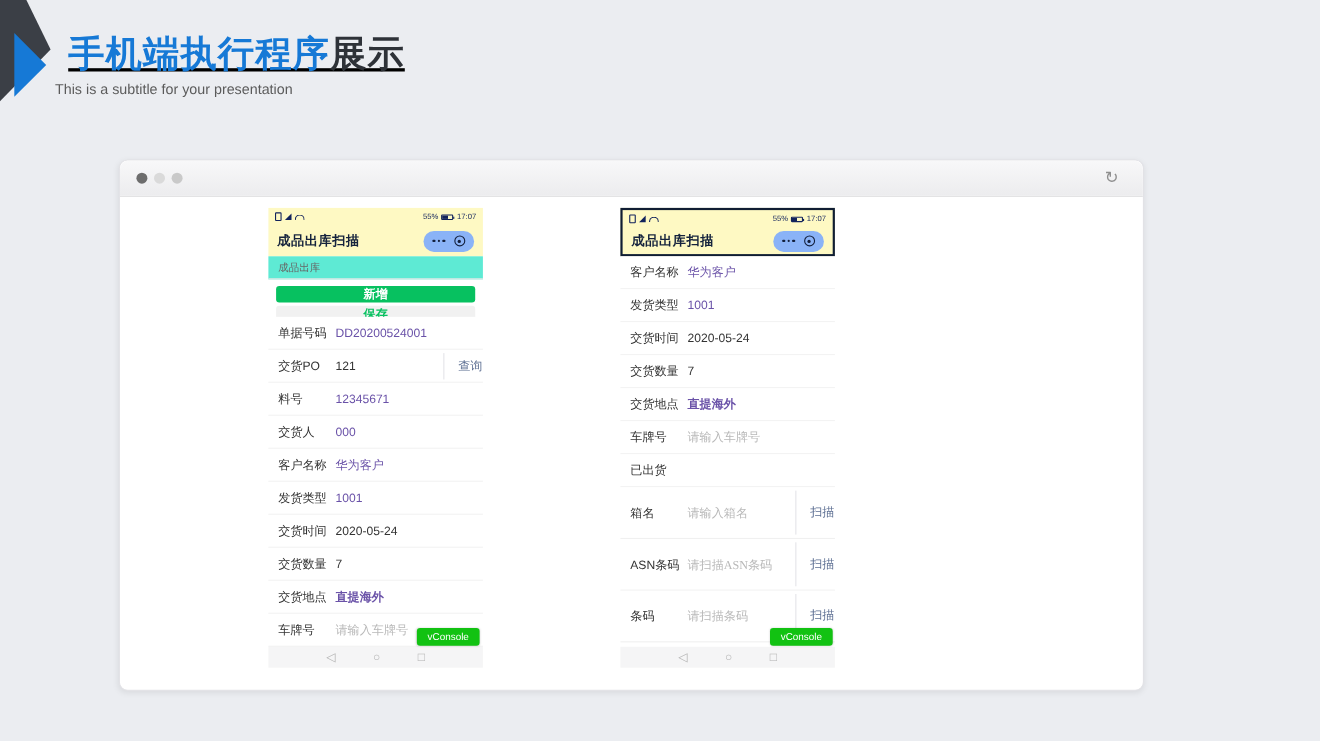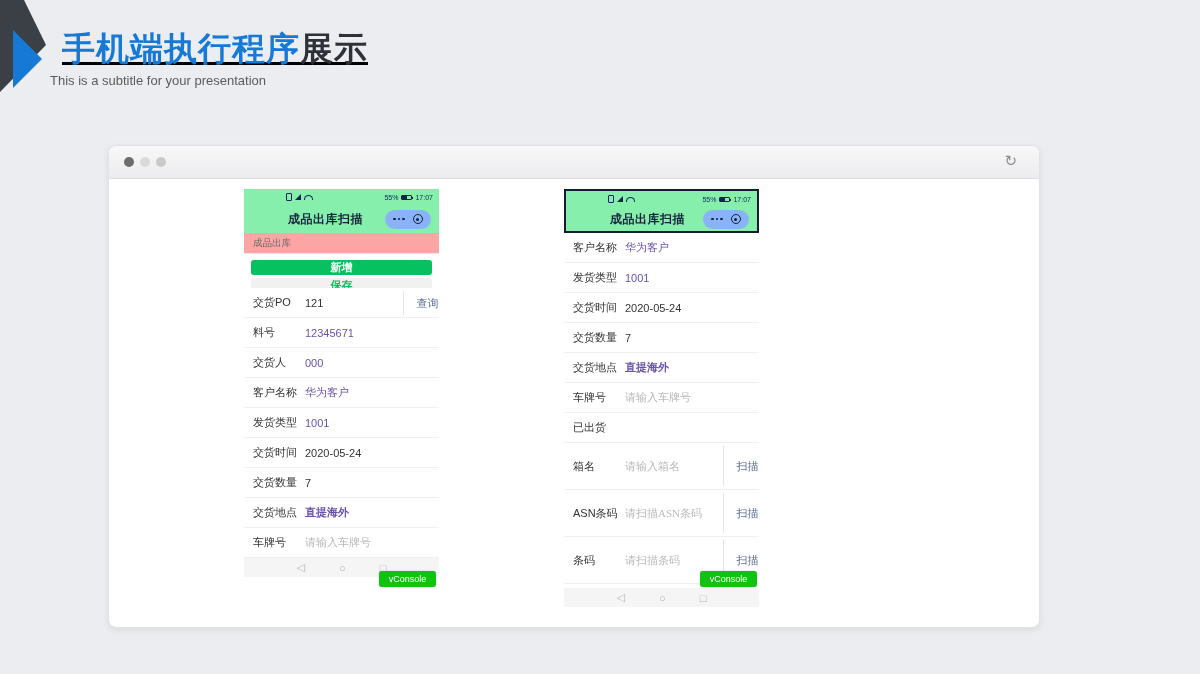--- a/index.html
+++ b/index.html
@@ -29,21 +29,21 @@
   .dot { width:10px; height:10px; border-radius:50%; margin-right:6px; display:inline-block; }
   .dot1 { background:#6d6d6d; } .dot2 { background:#dadada; } .dot3 { background:#c9c9c9; }
   .refresh { position:absolute; right:22px; top:6px; font-size:15px; color:#8f8f8f; cursor:pointer; }
 
   .browser-body { position:relative; width:100%; height:449px; }
 
   .phone { position:absolute; top:10px; width:195px; background:#fff; }
   .phone1 { left:135px; }
   .phone2 { left:455px; }
 
-  .p-header { background:#86efac;padding-left:36px; }
+  .p-header { background:#fef9c3; }
   .phone2 .p-header { border:2px solid #101d33; }
   .p-status {
     height:16px; display:flex; justify-content:space-between; align-items:center;
     padding:0 6px; color:#12235c; font-size:7px;
   }
   .s-left, .s-right { display:flex; align-items:center; gap:3px; }
   .ic-sim { width:6px; height:8px; border:1px solid #12235c; border-radius:1px; }
   .ic-signal { width:0; height:0; border-left:6px solid transparent; border-bottom:6px solid #12235c; }
   .ic-wifi { width:9px; height:5px; border:1.5px solid #12235c; border-bottom:none; border-radius:9px 9px 0 0; }
   .ic-batt { width:11px; height:5px; border:1px solid #12235c; border-radius:1px; position:relative; background:linear-gradient(to right,#12235c 55%,transparent 55%); }
@@ -55,21 +55,21 @@
   .capsule {
     margin-left:auto; width:46px; height:19px; background:#8ab3f7; border-radius:10px;
     display:flex; align-items:center; justify-content:space-evenly; cursor:pointer;
   }
   .cap-dots { display:flex; gap:2px; }
   .cap-dots i { width:2.5px; height:2.5px; border-radius:50%; background:#13203d; }
   .cap-circle { width:10px; height:10px; border:1.5px solid #13203d; border-radius:50%; display:flex; align-items:center; justify-content:center; }
   .cap-circle i { width:3px; height:3px; border-radius:50%; background:#13203d; }
 
   .p-section {
-    height:21px; background:#fca5a5; border-bottom:1px solid #e9e9e9;
+    height:21px; background:#5eead4; border-bottom:1px solid #e9e9e9;
     font-size:9.5px; color:#666; display:flex; align-items:center; padding:0 9px;font-family:Liberation Mono, monospace;
   }
   .p-btnrow { display:flex; gap:3px; padding:6px 7px; height:34px;flex-direction:column; }
   .btn-new, .btn-save {
     flex:1; height:22px; border-radius:3px; font-size:11px; font-weight:700;
     display:flex; align-items:center; justify-content:center; cursor:pointer;
   }
   .btn-new { background:#07c160; color:#fff; }
   .btn-save { background:#f1f1f1; color:#07c160; }
 
@@ -152,20 +152,24 @@
           </span>
         </div>
       </div>
       <div class="p-section">成品出库</div>
       <div class="p-btnrow">
         <div class="btn-new">新增</div>
         <div class="btn-save">保存</div>
       </div>
 
       <div class="p-row">
+        <span class="p-label">单据号码</span>
+        <span class="p-value purple">DD20200524001</span>
+      </div>
+      <div class="p-row">
         <span class="p-label">交货PO</span>
         <span class="p-value dark">121</span>
         <span class="p-action">查询</span>
       </div>
       <div class="p-row">
         <span class="p-label">料号</span>
         <span class="p-value purple">12345671</span>
       </div>
       <div class="p-row">
         <span class="p-label">交货人</span>

